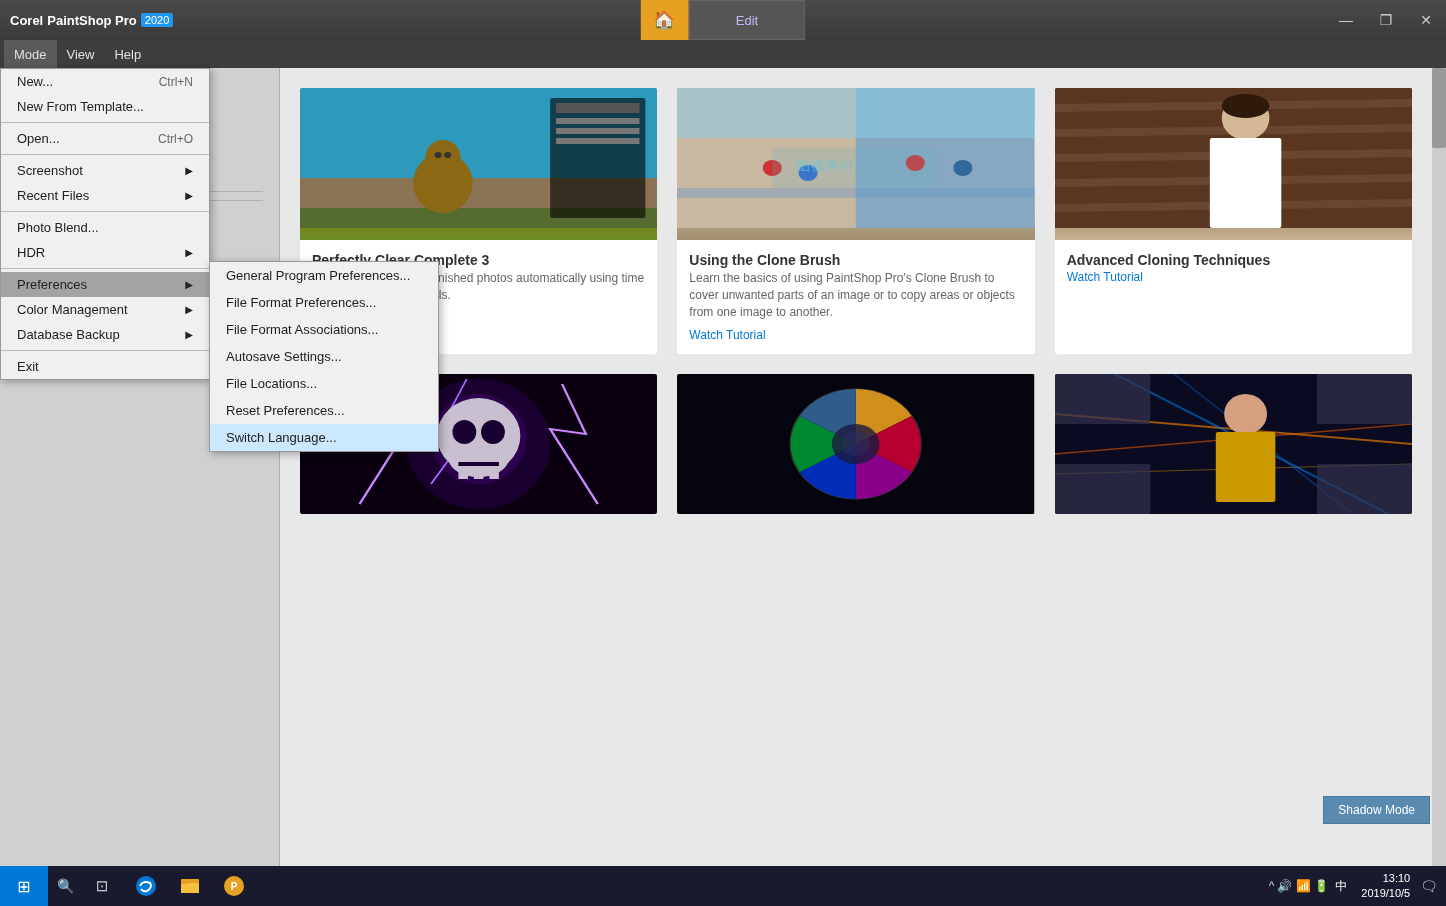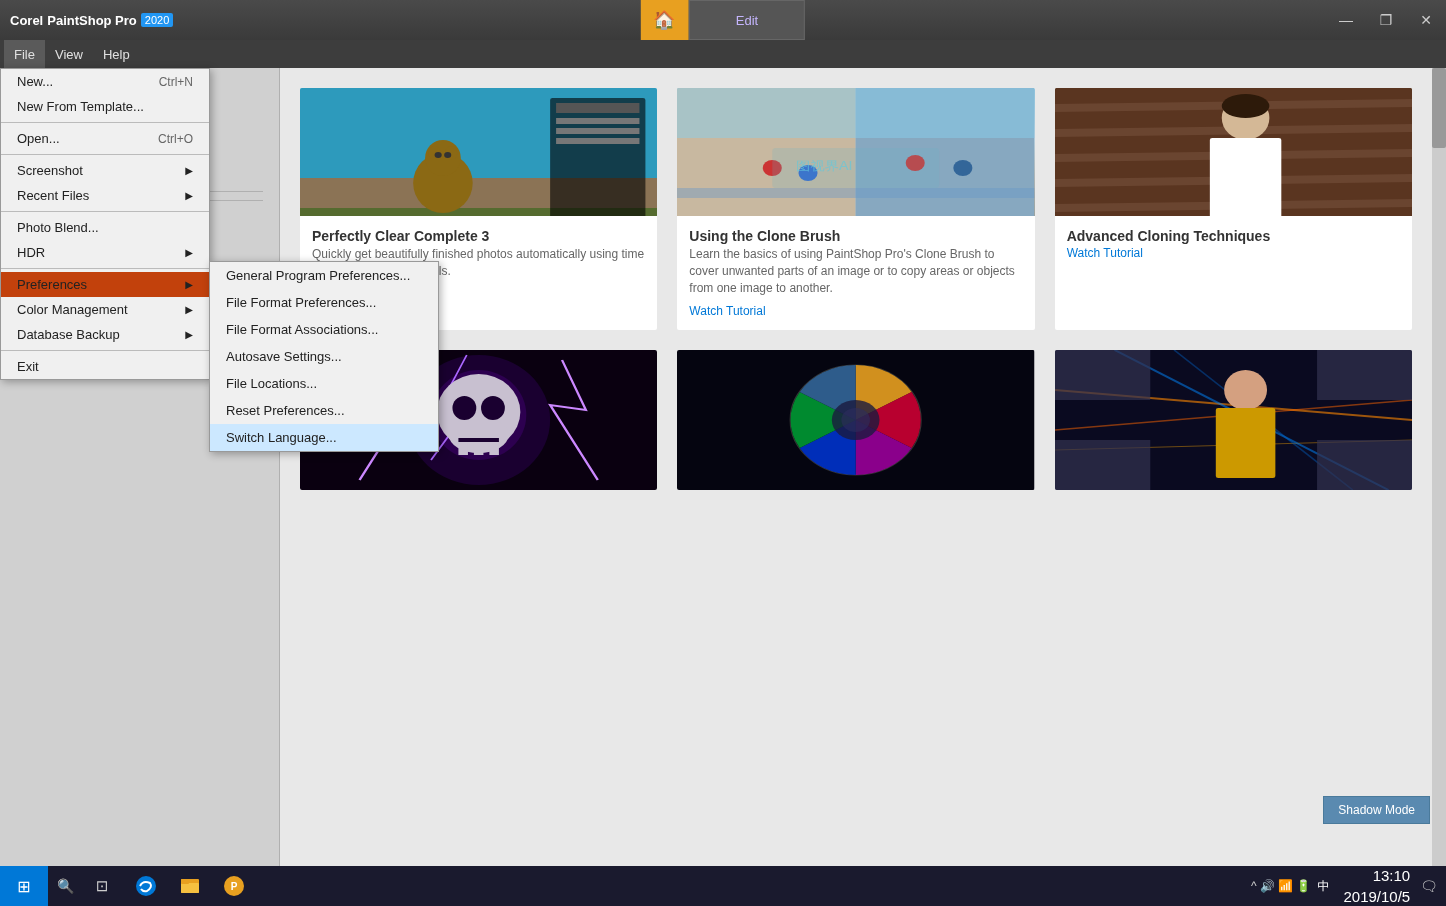--- a/index.html
+++ b/index.html
@@ -196,21 +196,21 @@
       margin-left: 280px;
     }
     .tutorial-card {
       background: white;
       border-radius: 2px;
       overflow: hidden;
       cursor: pointer;
     }
     .tutorial-thumb {
       width: 100%;
-      height: 128px;
+      height: 152px;
       overflow: hidden;
       position: relative;
     }
     .tutorial-info {
       padding: 12px;
     }
     .tutorial-title {
       font-size: 14px;
       font-weight: bold;
       color: #333;
@@ -322,21 +322,21 @@
     }
     .taskbar-right {
       margin-left: auto;
       display: flex;
       align-items: center;
       gap: 2px;
       padding-right: 8px;
     }
     .taskbar-clock {
       color: white;
-      font-size: 15px;
+      font-size: 11px;
       text-align: right;
       padding: 0 8px;
       line-height: 1.4;
     }
 
     
     .shadow-mode-btn {
       position: absolute;
       bottom: 42px;
       right: 16px;
@@ -373,21 +373,21 @@
     <div class="edit-btn">Edit</div>
   </div>
   <div class="title-bar-controls">
     <div class="title-ctrl-btn">—</div>
     <div class="title-ctrl-btn">❐</div>
     <div class="title-ctrl-btn close">✕</div>
   </div>
 </div>
 
 <div class="menu-bar" style="position:relative;">
-  <div class="menu-item active">File</div>
+  <div class="menu-item active">Mode</div>
   <div class="menu-item">View</div>
   <div class="menu-item">Help</div>
 
   <div class="dropdown-container">
     <div class="dropdown-menu">
       <div class="dropdown-item">
         <span>New...</span>
         <span class="shortcut">Ctrl+N</span>
       </div>
       <div class="dropdown-item">
@@ -409,21 +409,21 @@
       </div>
       <div class="dropdown-separator"></div>
       <div class="dropdown-item">
         <span>Photo Blend...</span>
       </div>
       <div class="dropdown-item">
         <span>HDR</span>
         <span class="arrow">▶</span>
       </div>
       <div class="dropdown-separator"></div>
-      <div class="dropdown-item active submenu-container" style="background:#c2410c; position:relative;">
+      <div class="dropdown-item active submenu-container" style="background:#a3a3a3; position:relative;">
         <span>Preferences</span>
         <span class="arrow">▶</span>
 
         <div class="submenu" style="top:-11px;">
           <div class="submenu-item">General Program Preferences...</div>
           <div class="submenu-item">File Format Preferences...</div>
           <div class="submenu-item">File Format Associations...</div>
           <div class="submenu-item">Autosave Settings...</div>
           <div class="submenu-item">File Locations...</div>
           <div class="submenu-item">Reset Preferences...</div>

